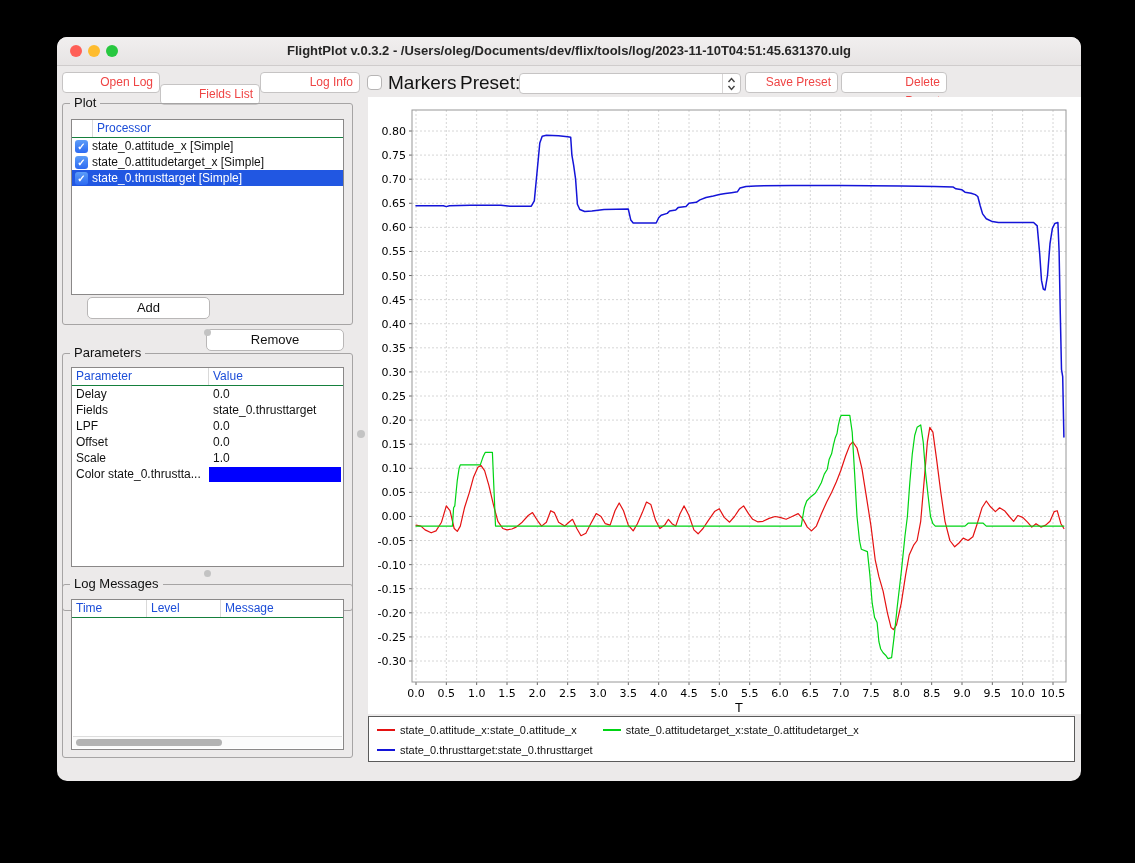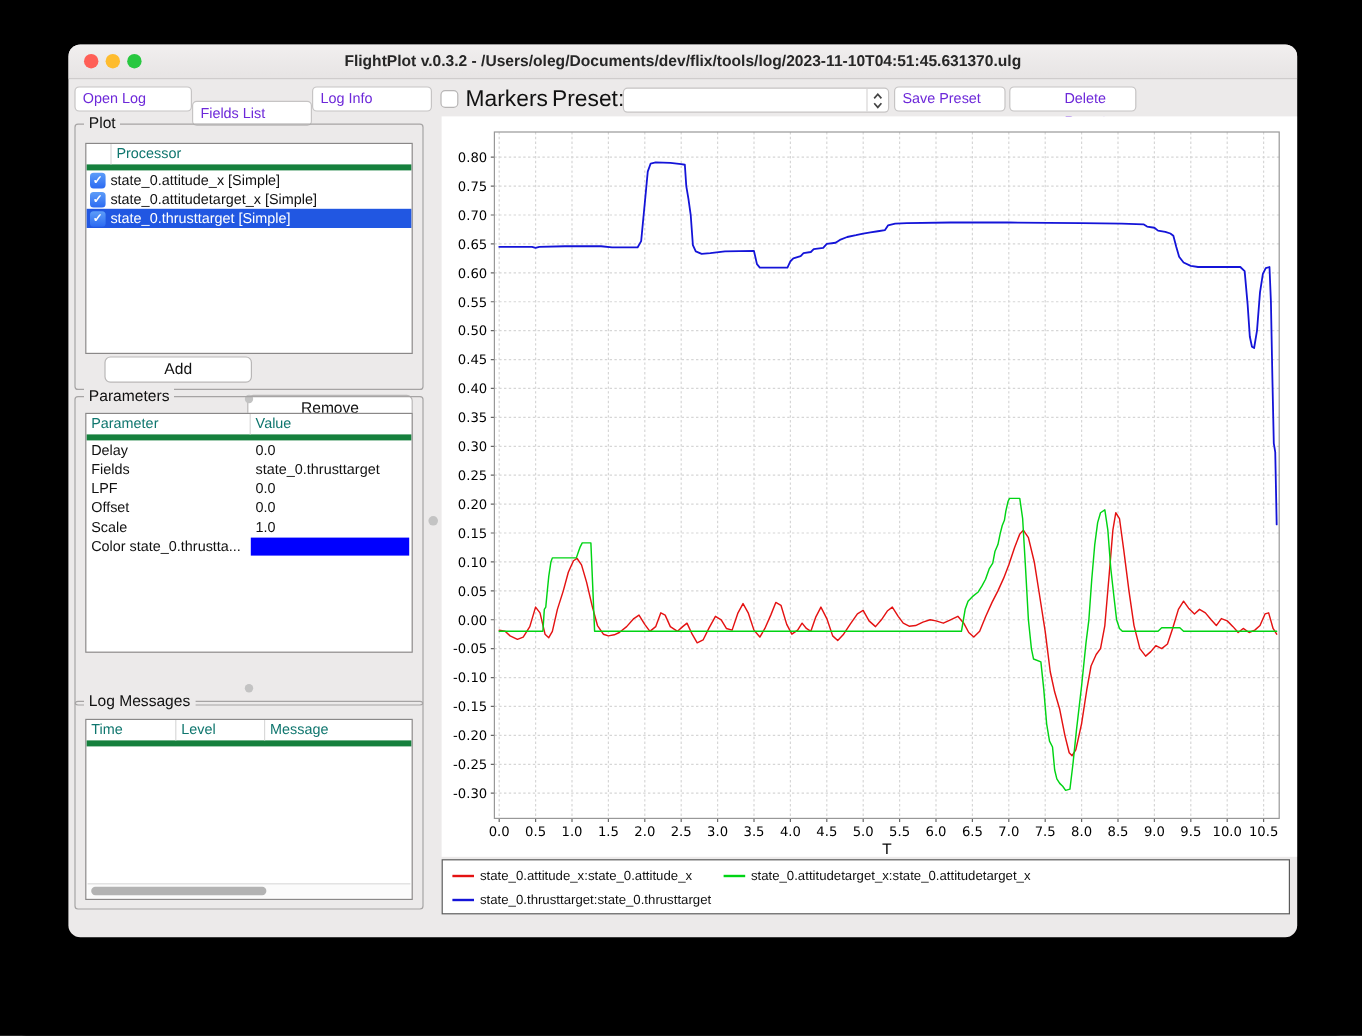--- a/index.html
+++ b/index.html
@@ -10,36 +10,36 @@
   
   .titlebar{position:absolute;top:0;left:0;right:0;height:28px;
     background:linear-gradient(#f1efef,#e7e4e4);border-bottom:1px solid #cfcccc;}
   .traffic{position:absolute;top:8px;width:12px;height:12px;border-radius:50%;}
   .t-red{left:13px;background:#ff5f57;}
   .t-yellow{left:31px;background:#febc2e;}
   .t-green{left:49px;background:#28c840;}
   .title-text{height:28px;line-height:28px;text-align:center;font-size:13px;font-weight:bold;color:#262626;}
   
   .tb-btn{position:absolute;top:35px;height:21px;background:#fff;border:1px solid #c6c4c4;
-    border-radius:4px;font-size:12px;color:#6d28d9;text-align:left;line-height:19px;box-sizing:border-box;padding:0 6px;}
+    border-radius:4px;font-size:12px;color:#ef4444;text-align:right;line-height:19px;box-sizing:border-box;padding:0 6px;}
   .mk-box{position:absolute;left:310px;top:38px;width:15px;height:15px;background:#fff;
     border:1px solid #b7b5b5;border-radius:4px;box-sizing:border-box;}
   .tb-label{position:absolute;top:36px;font-size:19px;color:#111;line-height:19px;}
   .combo{position:absolute;left:462px;top:36px;width:222px;height:21px;background:#fff;
     border:1px solid #c6c4c4;border-radius:4px;box-sizing:border-box;}
   .combo .val{position:absolute;left:6px;top:0;right:22px;line-height:19px;font-size:12px;color:#111;
     overflow:hidden;white-space:nowrap;}
   .stepper{position:absolute;right:0;top:0;bottom:0;width:17px;border-left:1px solid #d8d6d6;
     display:flex;flex-direction:column;align-items:center;justify-content:center;color:#444;}
   .stepper svg{display:block;}
   
   .group{position:absolute;left:5px;width:291px;border:1px solid #a6a4a4;border-radius:3px;box-sizing:border-box;}
   .group-title{position:absolute;top:-9px;left:7px;background:#eceaea;padding:0 4px;font-size:13px;color:#111;white-space:nowrap;}
   .white-box{position:absolute;background:#fff;border:1px solid #8a8888;box-sizing:border-box;overflow:hidden;}
-  .hdr-row{display:flex;height:17px;border-bottom:5px solid #15803d;font-size:12px;color:#0f766e;align-items:center;justify-content:center;}
+  .hdr-row{display:flex;height:17px;border-bottom:1px solid #15803d;font-size:12px;color:#1d4ed8;align-items:center;justify-content:center;}
   .hdr-cell{padding-left:4px;box-sizing:border-box;border-right:1px solid #d9d9d9;height:100%;line-height:17px;}
   .hdr-cell:last-child{border-right:none;}
   
   .plist-row{display:flex;align-items:center;height:16px;font-size:12px;color:#111;}
   .plist-row.selected{background:#2157e2;color:#fff;}
   .cb{width:13px;height:13px;border-radius:3px;margin:0 4px 0 3px;flex:0 0 13px;
     background:linear-gradient(#5d9df8,#2c6af2);position:relative;}
   .cb.checked::after{content:"✓";position:absolute;left:0;top:0;width:13px;height:13px;
     color:#fff;font-size:10px;font-weight:bold;line-height:13px;text-align:center;}
   .btn{position:absolute;background:#fff;border:1px solid #b9b7b7;border-radius:5px;
@@ -114,21 +114,21 @@
         <span class="cb checked"></span>
         <span>state_0.thrusttarget [Simple]</span>
       </div>
     </div>
     <div class="btn" style="left:24px;top:193px;width:123px;height:22px;line-height:20px;">Add</div>
     <div class="btn" style="left:143px;top:193px;width:138px;height:22px;line-height:20px;margin-top:32px;">Remove</div>
   </div>
 
   <span class="dot" style="left:147px;top:292px;"></span>
 
-  <div class="group" style="top:293px;height:258px;">
+  <div class="group" style="top:316px;height:258px;">
     <span class="group-title">Parameters</span>
     <div class="white-box" style="left:8px;top:13px;width:273px;height:200px;">
       <div class="hdr-row">
         <div class="hdr-cell" style="width:137px;">Parameter</div>
         <div class="hdr-cell" style="flex:1;">Value</div>
       </div>
       <div class="p-row">
         <span class="p-name">Delay</span>
         <span class="p-val">0.0</span>
       </div>

